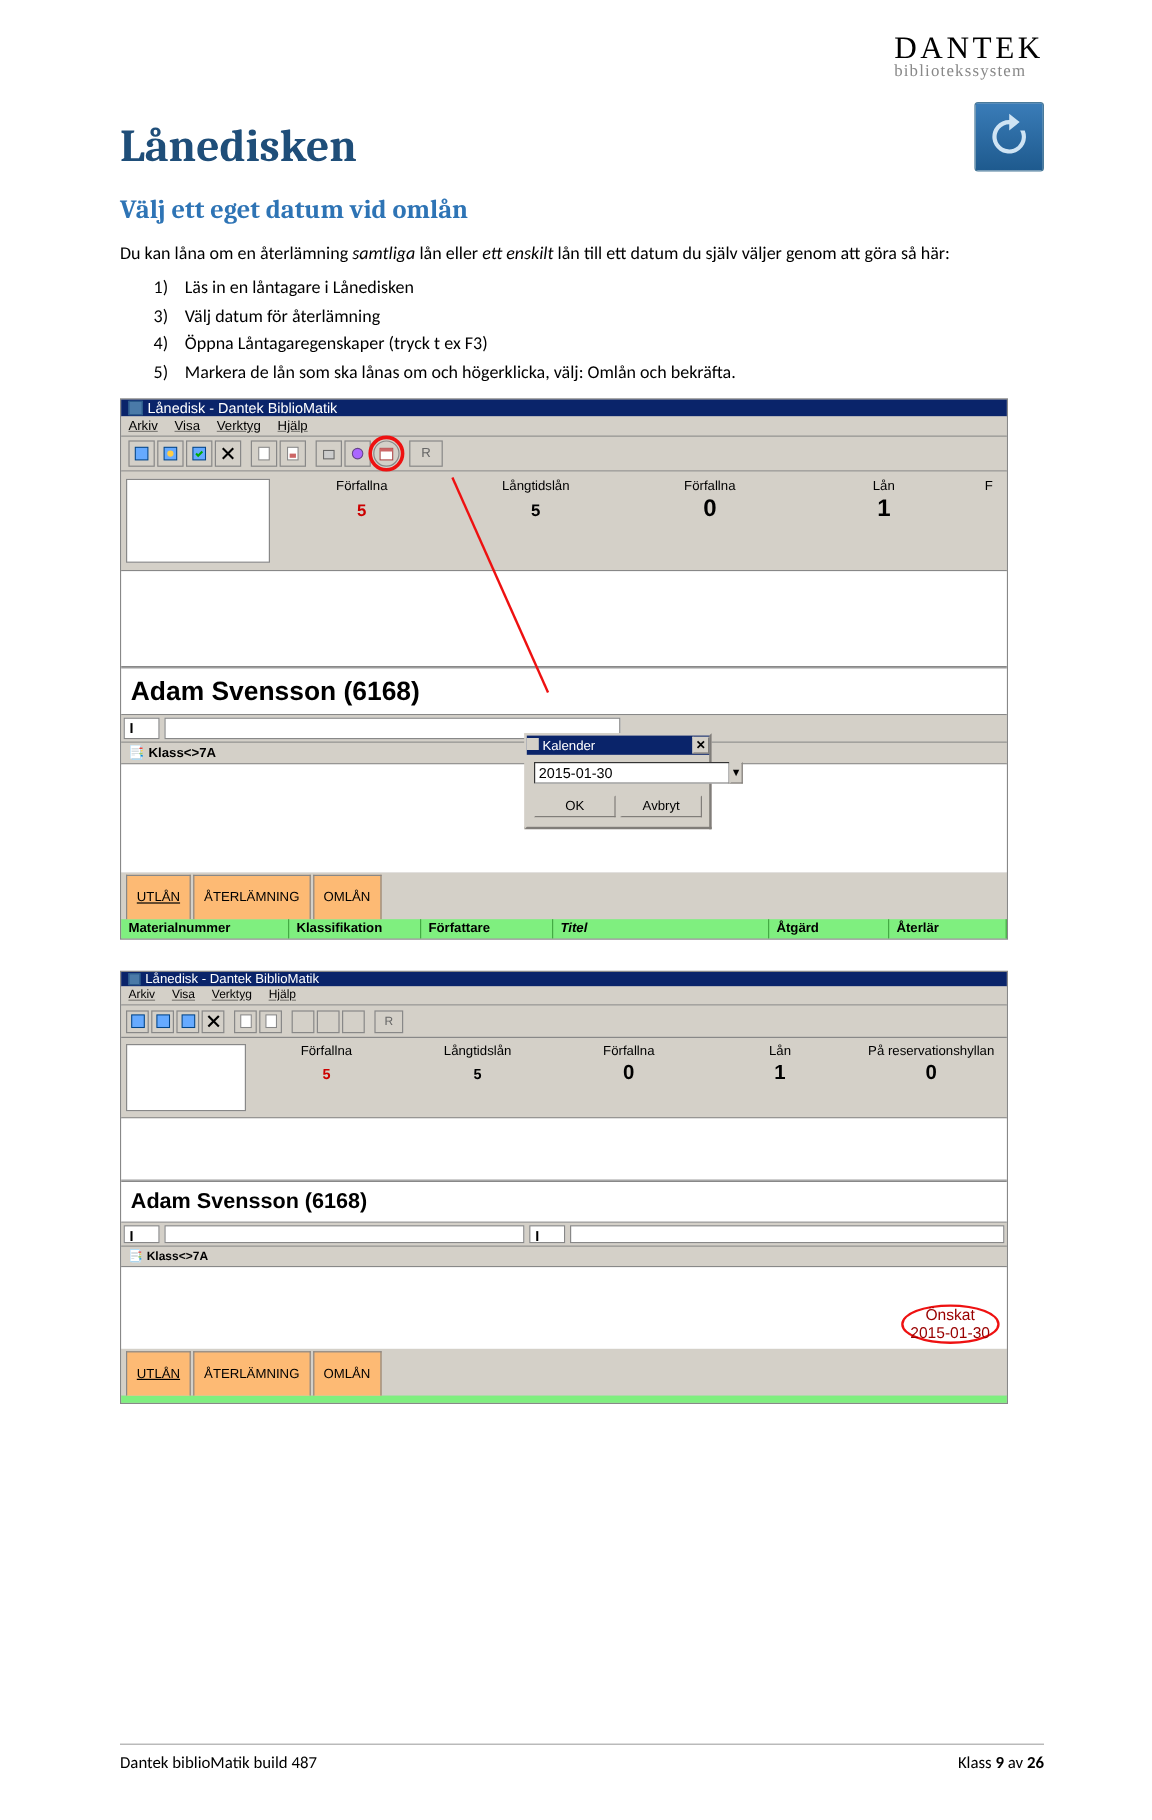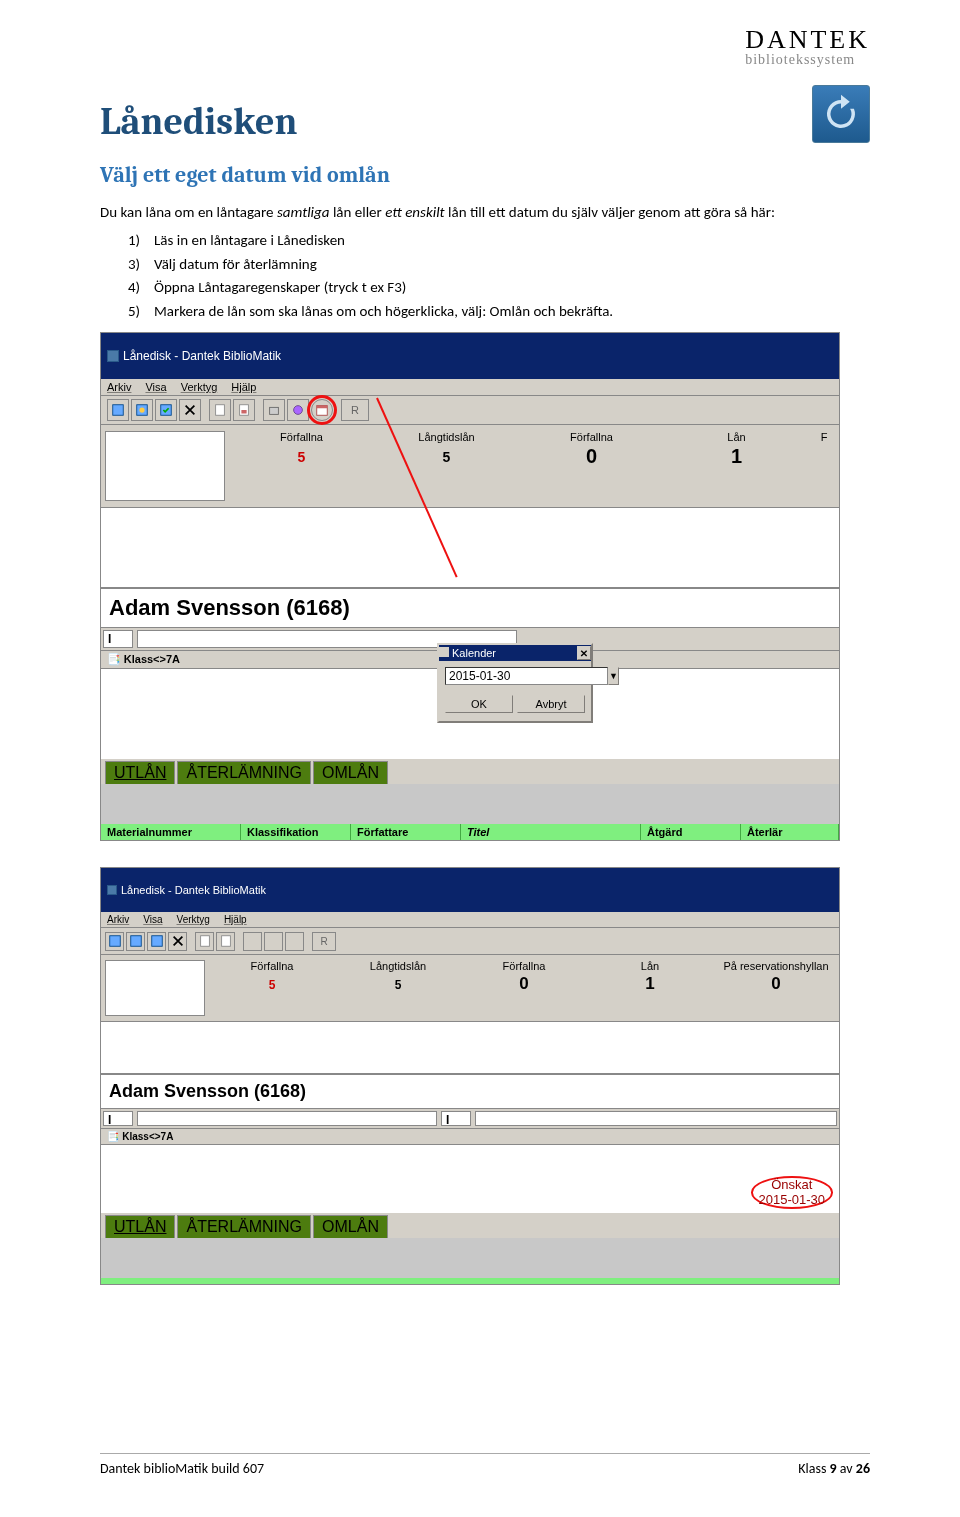--- a/index.html
+++ b/index.html
@@ -18,21 +18,21 @@
   h2 { font-family: Cambria, Georgia, serif; color: #2e74b5; font-size: 22px; font-weight: bold; margin-bottom: 14px; }
   p.intro { font-size: 15px; line-height: 1.4; margin-bottom: 6px; }
   p.intro em { font-style: italic; }
   ol { list-style: none; margin-left: 28px; font-size: 15px; line-height: 1.5; }
   ol li { margin-bottom: 1px; }
   ol li::before { content: attr(data-num) ")"; display: inline-block; width: 26px; }
   
   
   .win-container { margin-top: 10px; }
   .win { border: 1px solid #888; background: #c8c8c8; font-family: "MS Sans Serif", Tahoma, sans-serif; font-size: 12px; position: relative; }
-  .title-bar { background: #0a246a; color: #fff; padding: 16px 6px; font-size: 12px; display: flex; align-items: center; gap: 4px; }
+  .title-bar { background: #0a246a; color: #fff; padding: 0 6px; font-size: 12px; display: flex; align-items: center; gap: 4px; }
   .title-bar .bx { width: 12px; height: 12px; background: #4a7aa8; border: 1px solid #2a5a8a; display: inline-block; }
   .menubar { background: #d4d0c8; padding: 2px 6px; font-size: 11px; display: flex; gap: 14px; border-bottom: 1px solid #888; }
   .menubar span { text-decoration: underline; text-decoration-color: rgba(0,0,0,0.4); }
   
   .toolbar { background: #d4d0c8; padding: 3px 6px; display: flex; gap: 2px; align-items: center; border-bottom: 1px solid #888; }
   .tbtn { width: 22px; height: 22px; border: 1px solid #888; background: #d4d0c8; display: flex; align-items: center; justify-content: center; }
   .tbtn.sep { width: 4px; border: none; background: transparent; }
   .tbtn svg { width: 14px; height: 14px; }
   .tbtn.highlight { outline: 3px solid #e11; outline-offset: 1px; border-radius: 50%; }
   
@@ -47,24 +47,24 @@
   
   .name-bar { background: #fff; padding: 6px 8px; font-family: Arial, sans-serif; font-size: 22px; font-weight: bold; border-top: 1px solid #888; border-bottom: 1px solid #888; }
   
   .info-row { background: #d4d0c8; display: flex; border-bottom: 1px solid #888; }
   .info-row .cell { border: 1px solid #888; background: #fff; height: 18px; flex: 1; margin: 2px; padding: 1px 4px; font-size: 12px; font-weight: bold; }
   .info-row .cell.small { flex: 0 0 30px; }
   
   .class-row { background: #d4d0c8; padding: 2px 6px; font-size: 11px; font-weight: bold; border-bottom: 1px solid #888; }
   
   .tabs-row { background: #d4d0c8; display: flex; align-items: flex-end; padding: 2px 4px 0 4px; gap: 2px; }
-  .tab { background: #4d7c0f; border: 1px solid #888; border-bottom: none; padding: 2px 8px; font-size: 16px; }
+  .tab { background: #fdba74; border: 1px solid #888; border-bottom: none; padding: 12px 8px; font-size: 11px; }
   .tab u { text-decoration: underline; }
   
-  .green-header { background: #7fef7f; display: flex; font-size: 11px; font-weight: bold; margin-top: 40px; }
+  .green-header { background: #7fef7f; display: flex; font-size: 11px; font-weight: bold; }
   .green-header .gcell { padding: 2px 6px; border-right: 1px solid #4a4; }
   
   .pointer-line { position: absolute; border-top: 2px solid #e11; transform-origin: left center; }
   
   
   .cal-popup { position: absolute; background: #d4d0c8; border: 2px outset #d4d0c8; width: 156px; }
   .cal-popup .title-bar { padding: 1px 0; display: flex; justify-content: space-between; font-size: 11px; }
   .cal-popup .title-bar .xbtn { width: 14px; height: 14px; background: #d4d0c8; color: #000; border: 1px outset #d4d0c8; font-size: 10px; display: flex; align-items: center; justify-content: center; font-weight: bold; }
   .cal-popup .date-input { margin: 6px; display: flex; }
   .cal-popup .date-input input { flex: 1; font-size: 12px; padding: 1px 3px; border: 1px inset #888; font-family: inherit; }
@@ -92,21 +92,21 @@
   <div class="header-icon">
     <svg viewBox="0 0 24 24">
         <path fill="#cfe4f4" d="M12 4a8 8 0 1 0 7.4 5h-2.2A6 6 0 1 1 12 6v3l5-4-5-4v3z"></path>
       </svg>
   </div>
 
   <h1>Lånedisken</h1>
   <h2>Välj ett eget datum vid omlån</h2>
 
   <p class="intro">
-    <span>Du kan låna om en låntagare </span><em>samtliga</em><span> lån eller </span><em>ett enskilt</em><span> lån till ett datum du själv väljer genom att göra så här:</span>
+    <span>Du kan låna om en återlämning </span><em>samtliga</em><span> lån eller </span><em>ett enskilt</em><span> lån till ett datum du själv väljer genom att göra så här:</span>
   </p>
 
   <ol>
     <li data-num="1">Läs in en låntagare i Lånedisken</li>
     <li data-num="3">Välj datum för återlämning</li>
     <li data-num="4">Öppna Låntagaregenskaper (tryck t ex F3)</li>
     <li data-num="5"><span>Markera de lån som ska lånas om och högerklicka, välj: Omlån och bekräfta.</span></li>
   </ol>
 
   <div class="win-container">
@@ -356,19 +356,19 @@
       <div class="tabs-row" style="font-size:10px;">
         <div class="tab"><u>UTLÅN</u></div>
         <div class="tab">ÅTERLÄMNING</div>
         <div class="tab">OMLÅN</div>
       </div>
       <div class="green-header" style="height:6px;"></div>
     </div>
   </div>
 
   <div class="footer">
-    <div>Dantek biblioMatik build 607</div>
+    <div>Dantek biblioMatik build 487</div>
     <div class="pg">
       <span>Klass </span><b>9</b><span> av </span><b>26</b>
     </div>
   </div>
 
 </div>
 
 </body></html>

